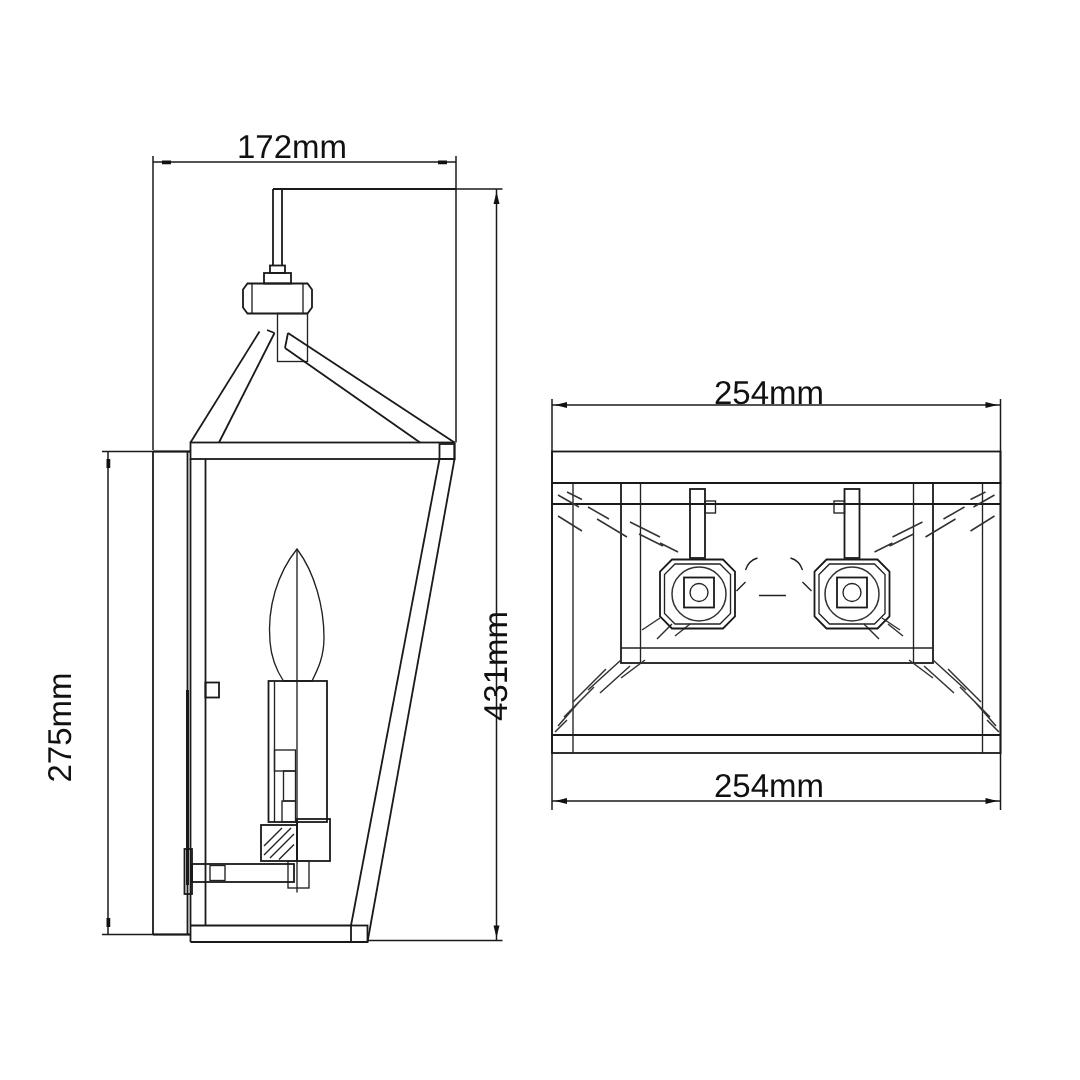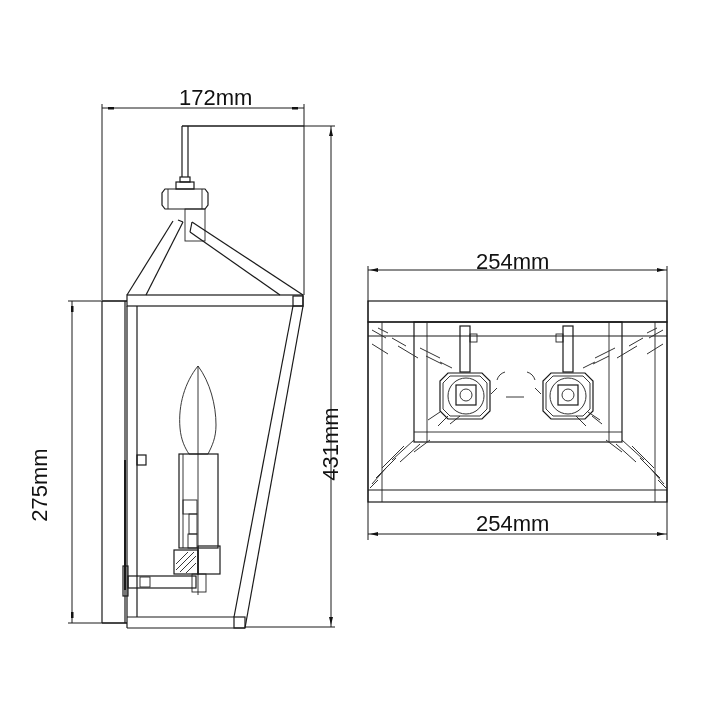--- a/index.html
+++ b/index.html
@@ -171,17 +171,17 @@
       <rect class="ln" x="558" y="385" width="20" height="20"></rect>
       <circle class="thin" cx="568" cy="395" r="6"></circle>
     </g>
 
     <g class="thin">
       <path d="M505 372 a12 12 0 0 0 -8 8 M527 372 a12 12 0 0 1 8 8 M506 397 h18 M497 388 l-6 6 M535 388 l6 6"></path>
     </g>
   </g>
 </svg>
 
-<div class="lbl" style="left:179px;top:87px;">172mm</div>
+<div class="lbl" style="left:158px;top:87px;">172mm</div>
 <div class="lbl vert" style="left:286px;top:433px;width:90px;text-align:center;">431mm</div>
 <div class="lbl vert" style="left:-5px;top:474px;width:90px;text-align:center;">275mm</div>
 <div class="lbl" style="left:476px;top:251px;">254mm</div>
 <div class="lbl" style="left:476px;top:513px;">254mm</div>
 
 </body></html>

